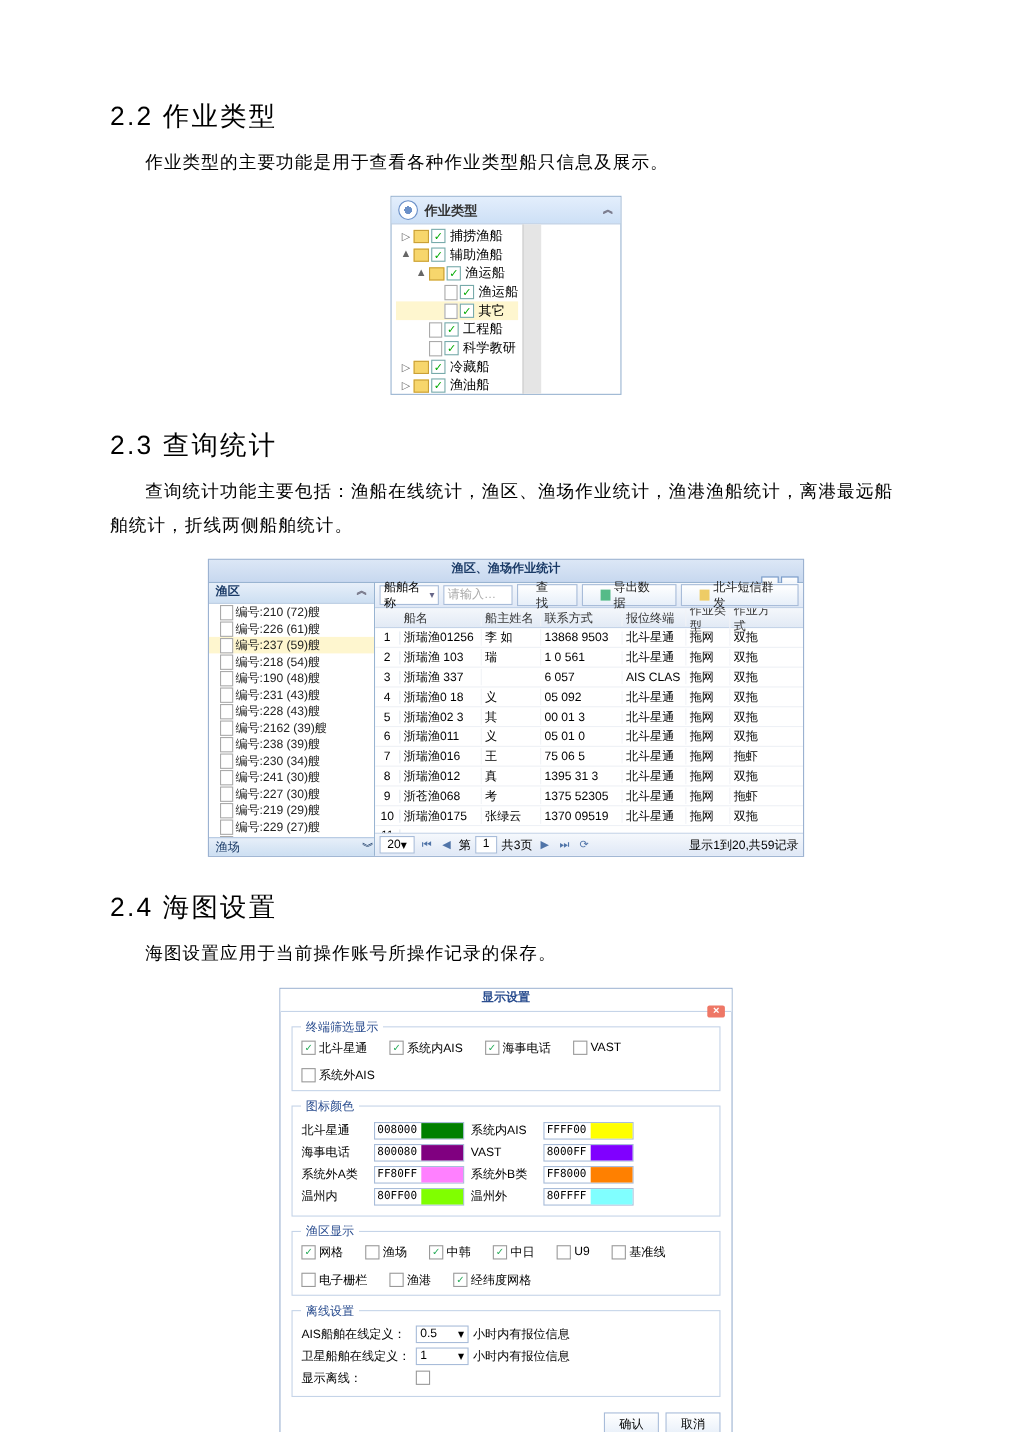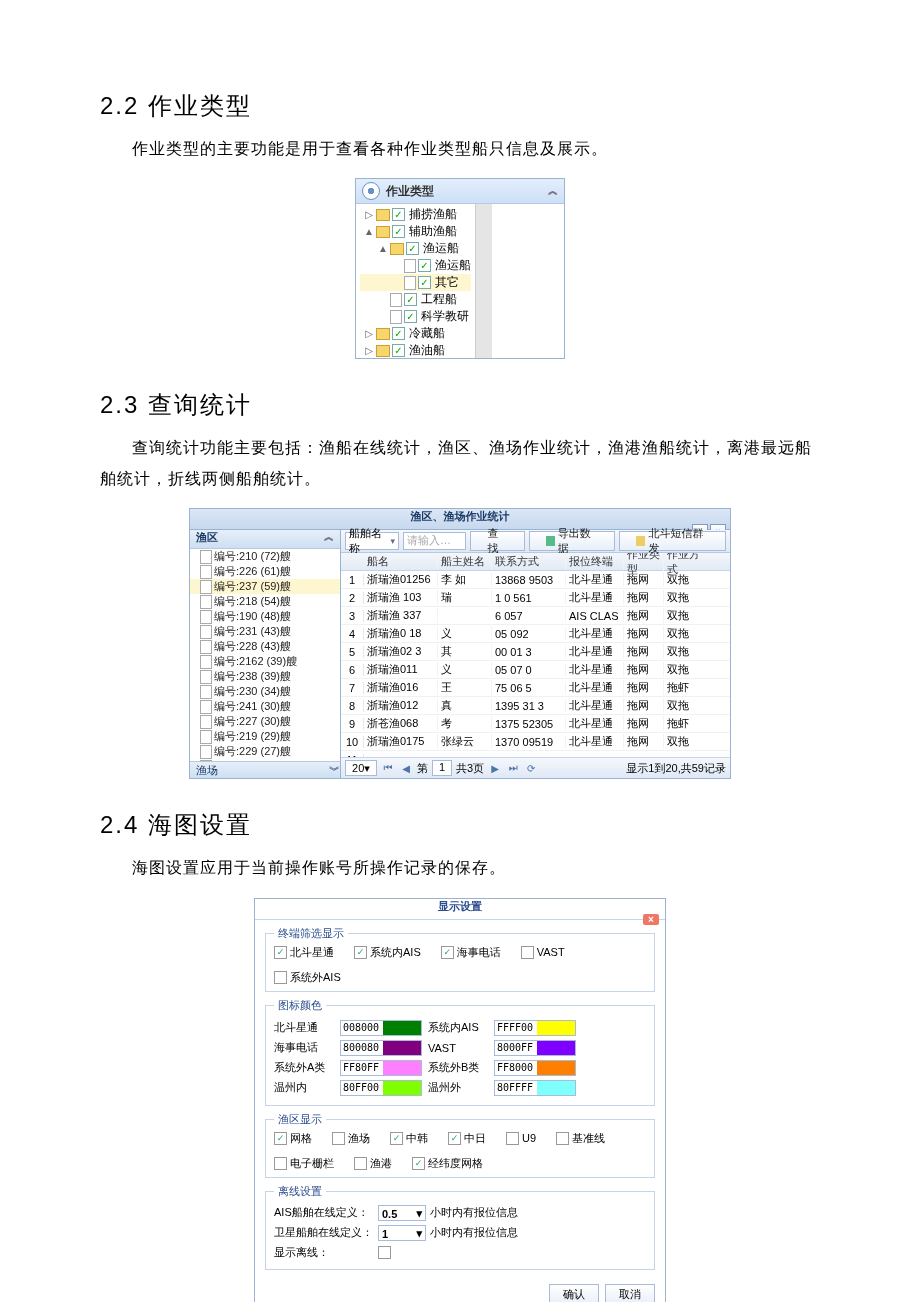--- a/index.html
+++ b/index.html
@@ -294,21 +294,21 @@
   .chk-row{display:flex;flex-wrap:wrap;gap:10px 20px;}
   .chk-item{display:inline-flex;align-items:center;gap:3px;}
   .ck{width:11px;height:11px;border:1px solid #999;background:#fff;display:inline-flex;align-items:center;justify-content:center;font-size:9px;color:#2a5;}
   .color-row{display:flex;align-items:center;height:18px;gap:6px;margin:2px 0;}
   .color-row .cl{width:60px;}
   .cbox{width:80px;height:14px;border:1px solid #a8bcd9;display:flex;align-items:center;}
   .chex{width:40px;padding-left:2px;font-family:monospace;font-size:10px;}
   .cswatch{flex:1;height:100%;}
   .sel-row{display:flex;align-items:center;height:20px;gap:4px;}
   .sel-row .sl{width:100px;}
-  .mini-sel{width:40px;height:14px;border:1px solid #a8bcd9;background:#fff;display:inline-flex;align-items:flex-end;justify-content:space-between;padding:0 3px;font-weight:bold;}
+  .mini-sel{width:40px;height:14px;border:1px solid #a8bcd9;background:#fff;display:inline-flex;align-items:flex-start;justify-content:space-between;padding:0 3px;}
   .dlg-btns{display:flex;justify-content:flex-end;gap:6px;padding:4px 10px 8px 0;}
   .dlg-btn{width:48px;height:20px;border:1px solid #a8bcd9;background:linear-gradient(#fff,#e7eff9);display:inline-flex;align-items:center;justify-content:center;}
   .reset-link{color:#2a4d8f;cursor:pointer;text-decoration:underline;}
 </style>
 </head>
 <body>
 
 <h2>2.2  作业类型</h2>
 <p class="desc">作业类型的主要功能是用于查看各种作业类型船只信息及展示。</p>
 
@@ -534,21 +534,21 @@
             <span class="c-owner">   其</span>
             <span class="c-tel">  00  01 3</span>
             <span class="c-term">北斗星通</span>
             <span class="c-jt">拖网</span>
             <span class="c-jm">双拖</span>
           </div>
           <div class="grid-row">
             <span class="c-idx">6</span>
             <span class="c-name">浙瑞渔011  </span>
             <span class="c-owner">   义</span>
-            <span class="c-tel">  05  07 0</span>
+            <span class="c-tel">  05  01 0</span>
             <span class="c-term">北斗星通</span>
             <span class="c-jt">拖网</span>
             <span class="c-jm">双拖</span>
           </div>
           <div class="grid-row">
             <span class="c-idx">7</span>
             <span class="c-name">浙瑞渔016  </span>
             <span class="c-owner">   王</span>
             <span class="c-tel">  75  06 5</span>
             <span class="c-term">北斗星通</span>

